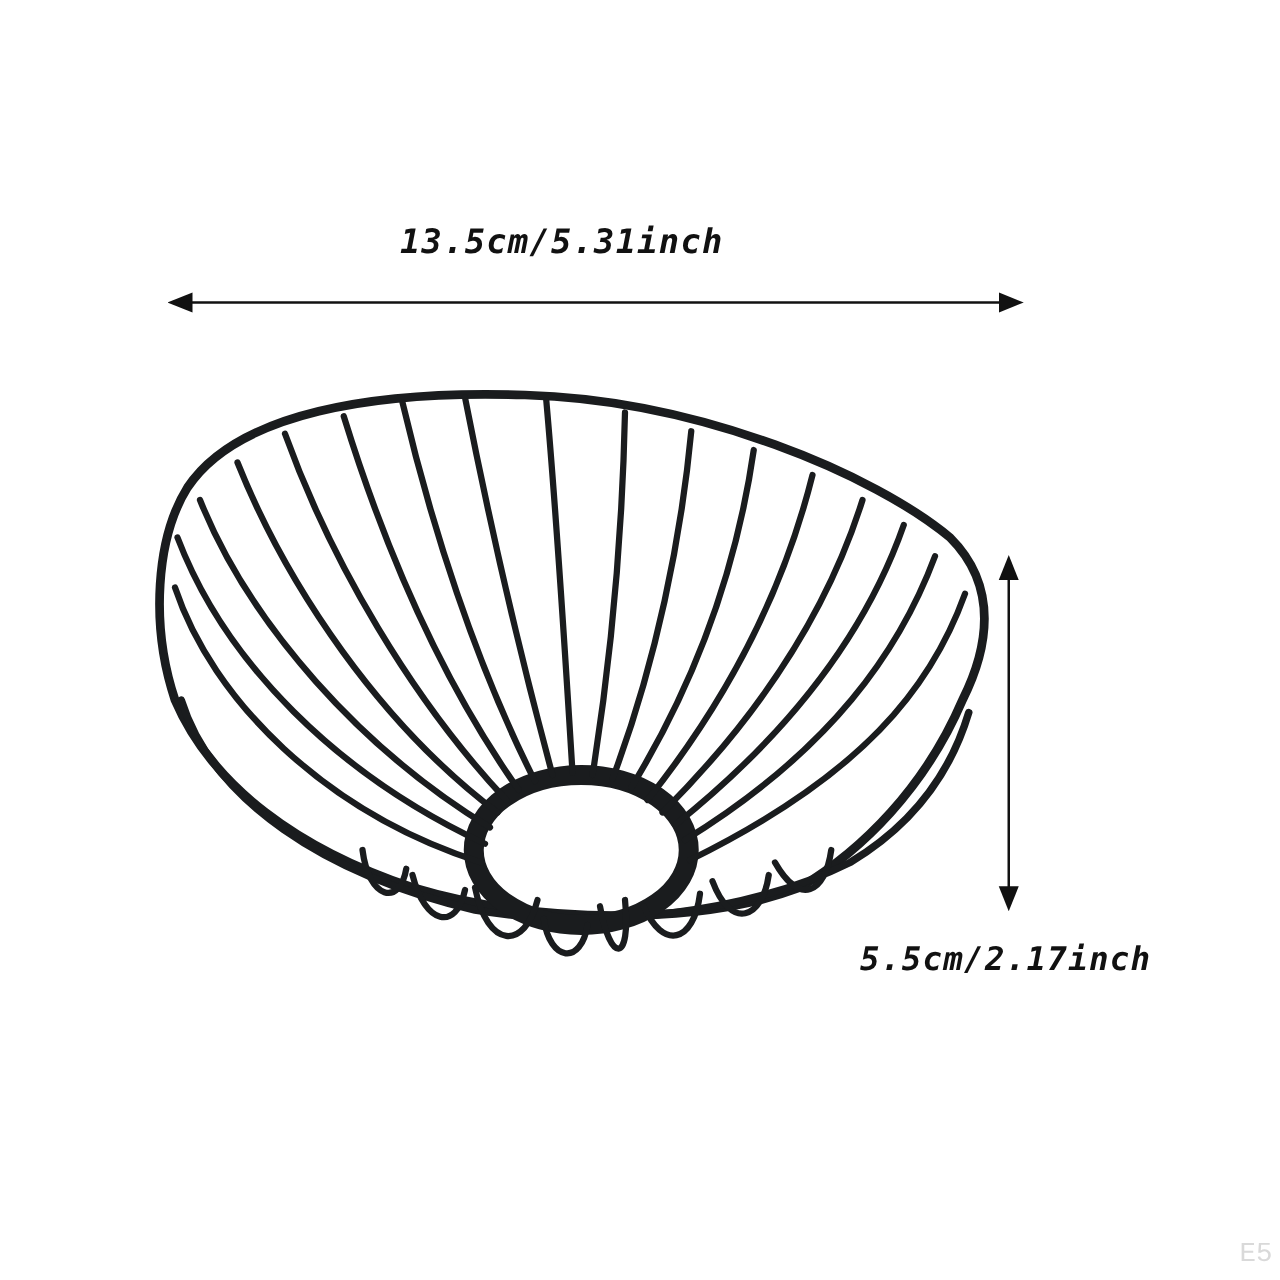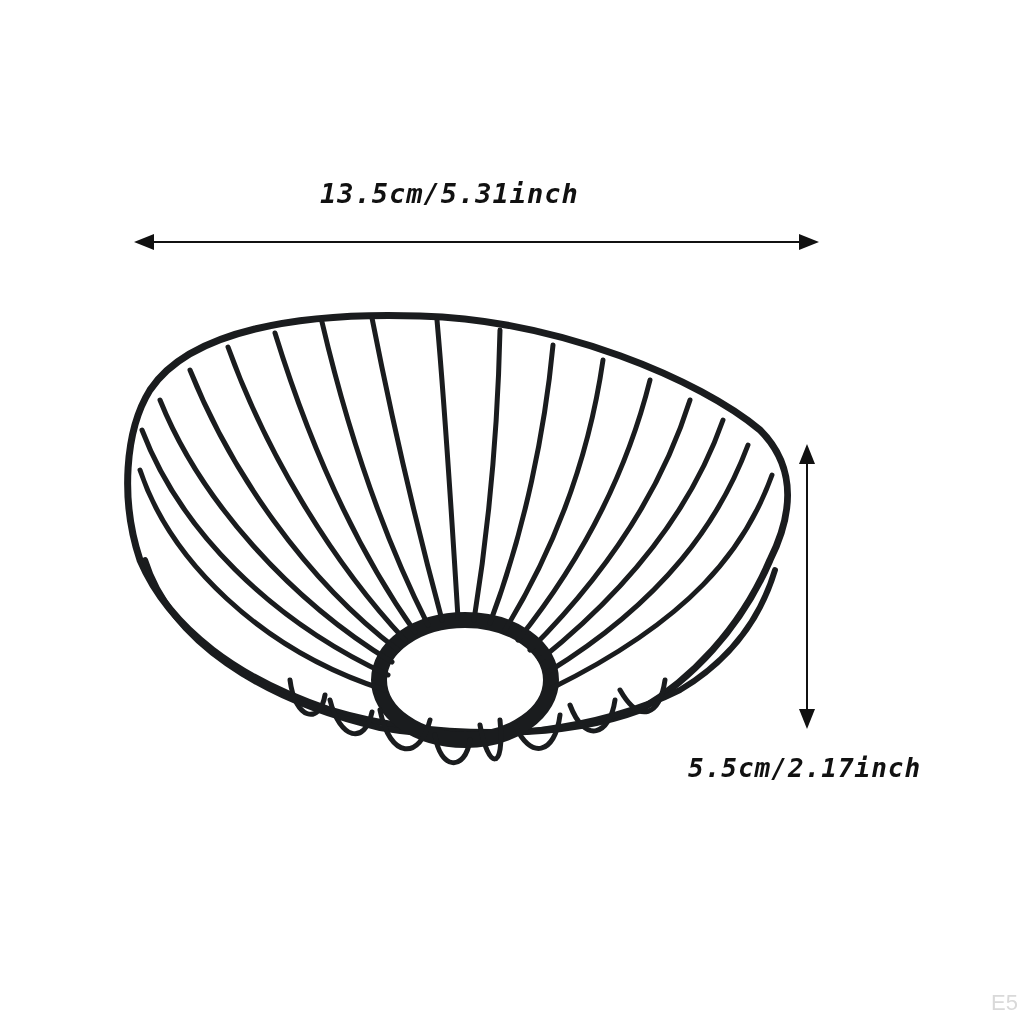--- a/index.html
+++ b/index.html
@@ -18,21 +18,21 @@
       color: #111111;
       white-space: nowrap;
       letter-spacing: 1px;
     }
     #width-label { left: 320px; top: 178px; font-size: 27px; }
     #height-label { left: 688px; top: 753px; font-size: 26px; text-align: center; }
     #watermark {
       position: absolute;
       right: 6px;
       bottom: 8px;
-      font-family: Liberation Sans, sans-serif;
+      font-family: Liberation Mono, monospace;
       font-size: 22px;
       color: #d9d9d9;
     }
     svg { position: absolute; left: 0; top: 0; }
   </style>
 </head>
 <body>
 
 <div id="canvas">
 

